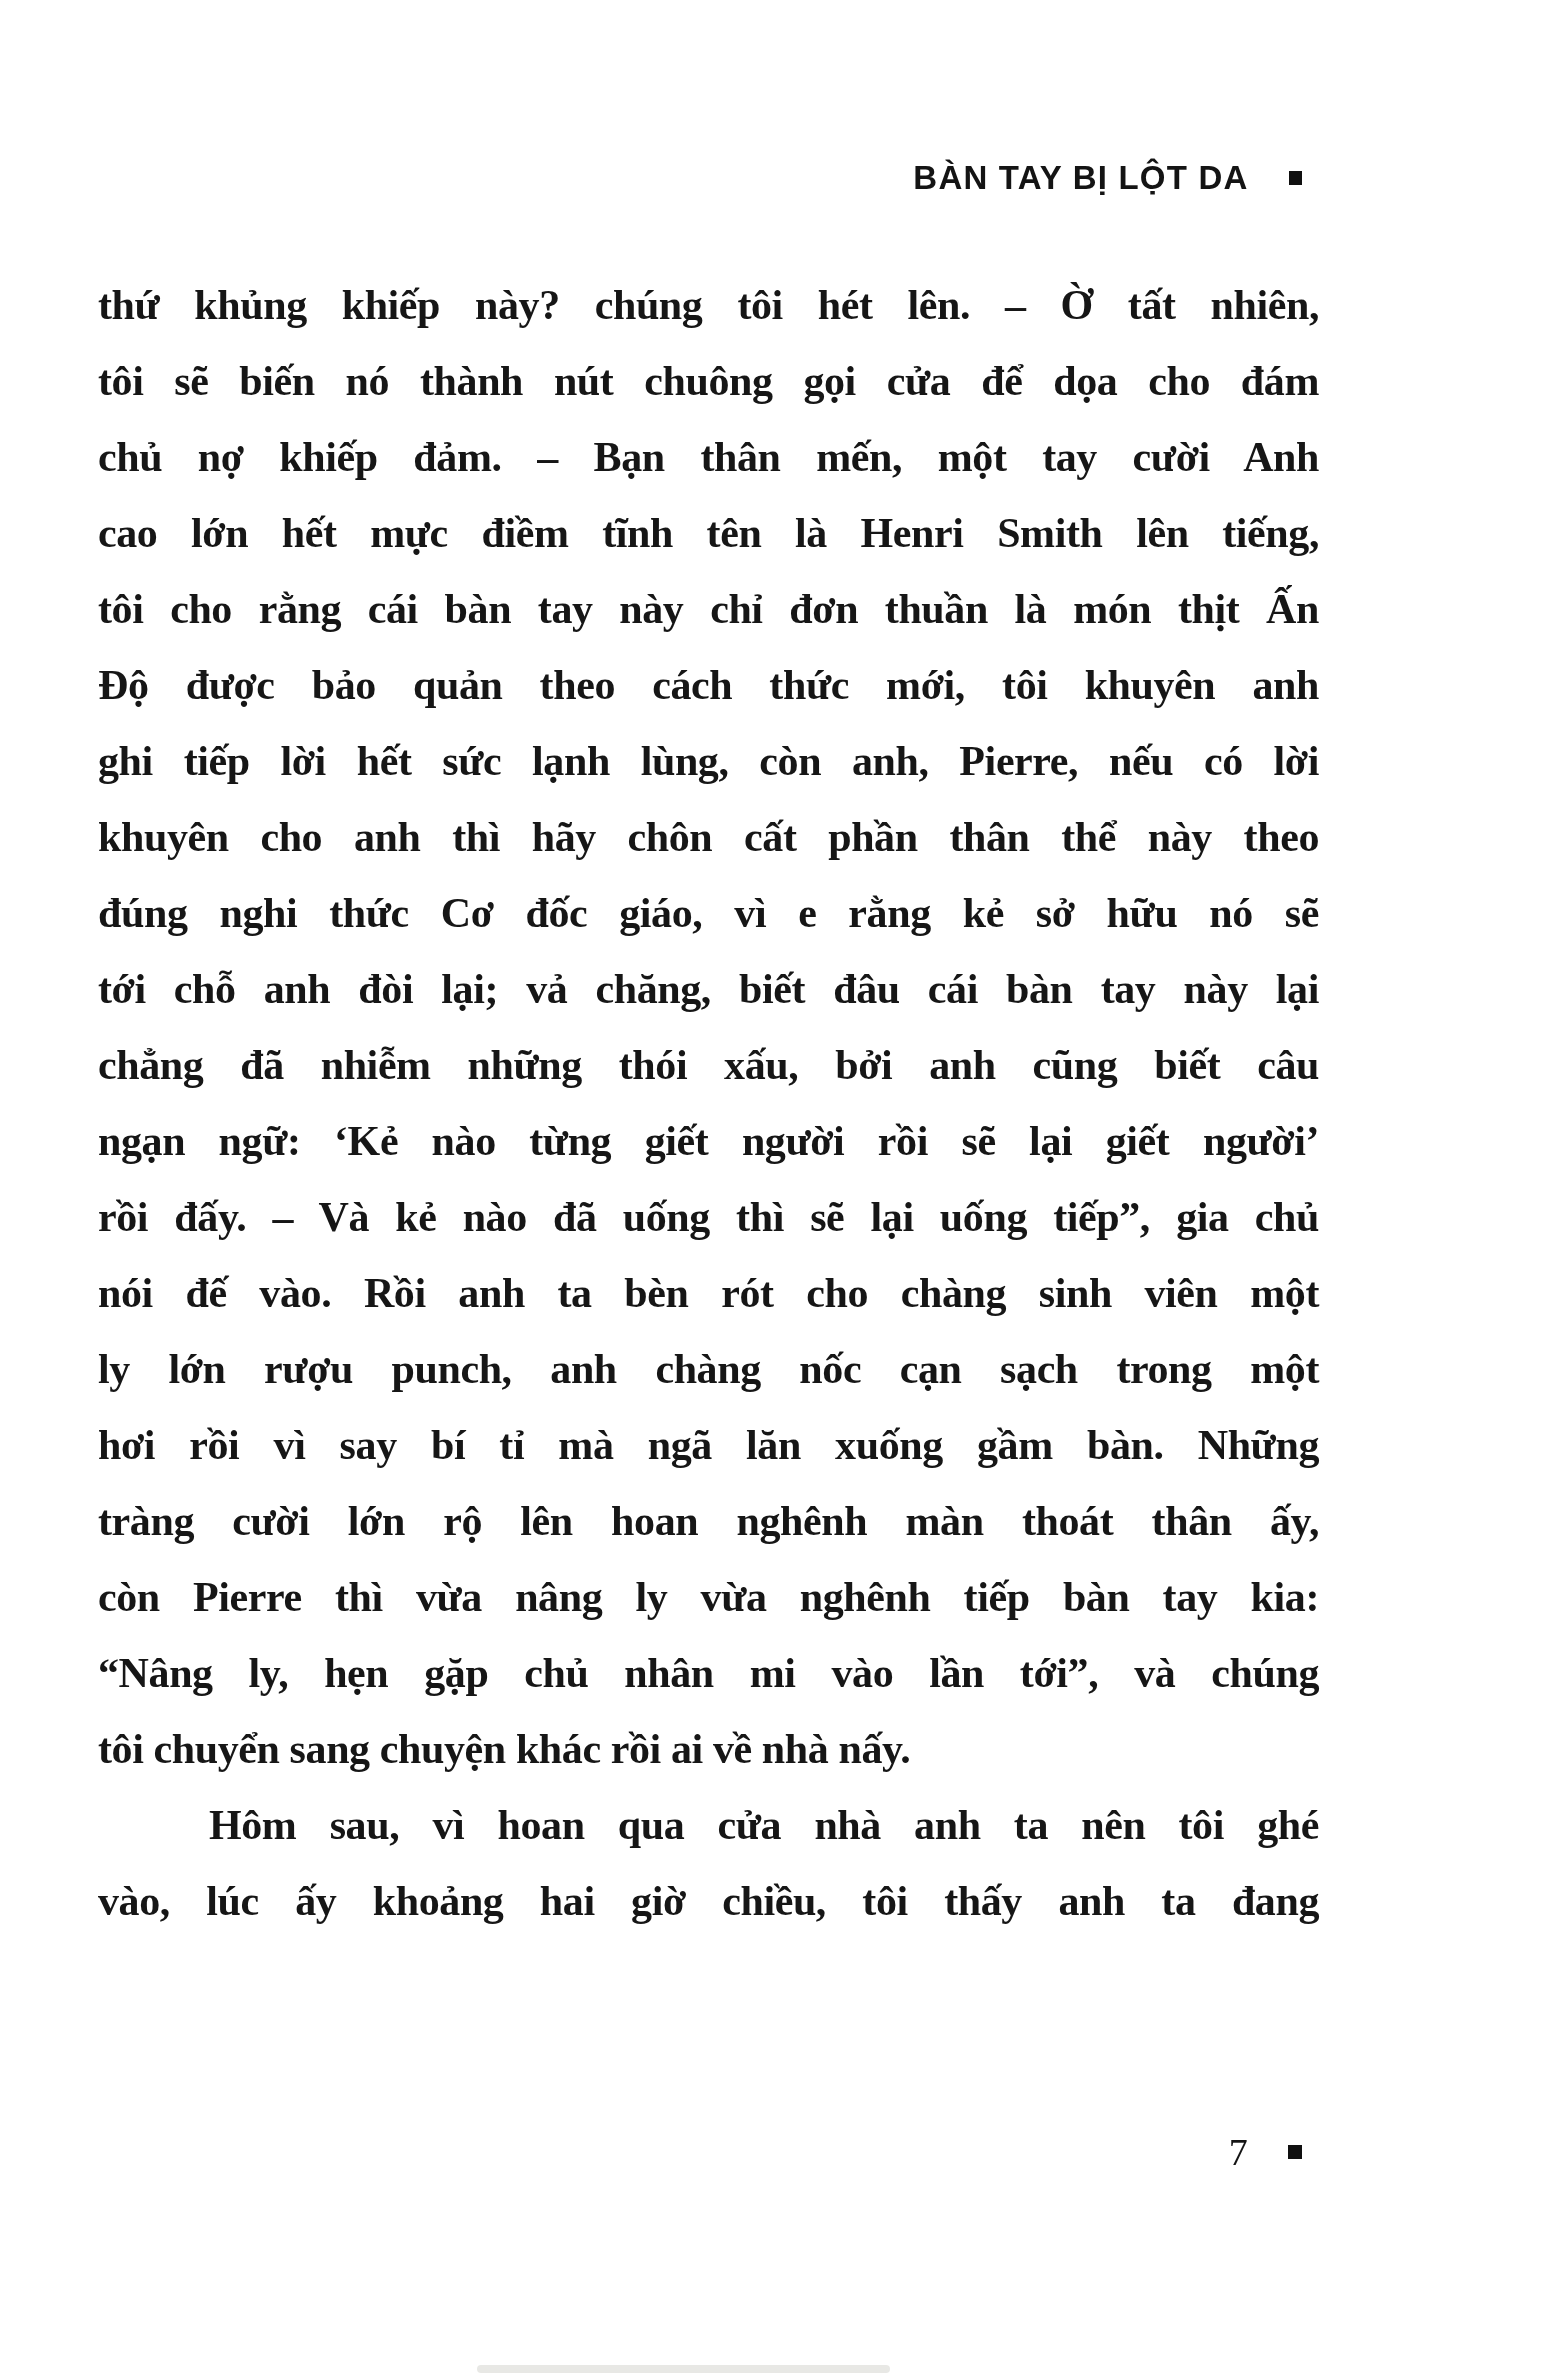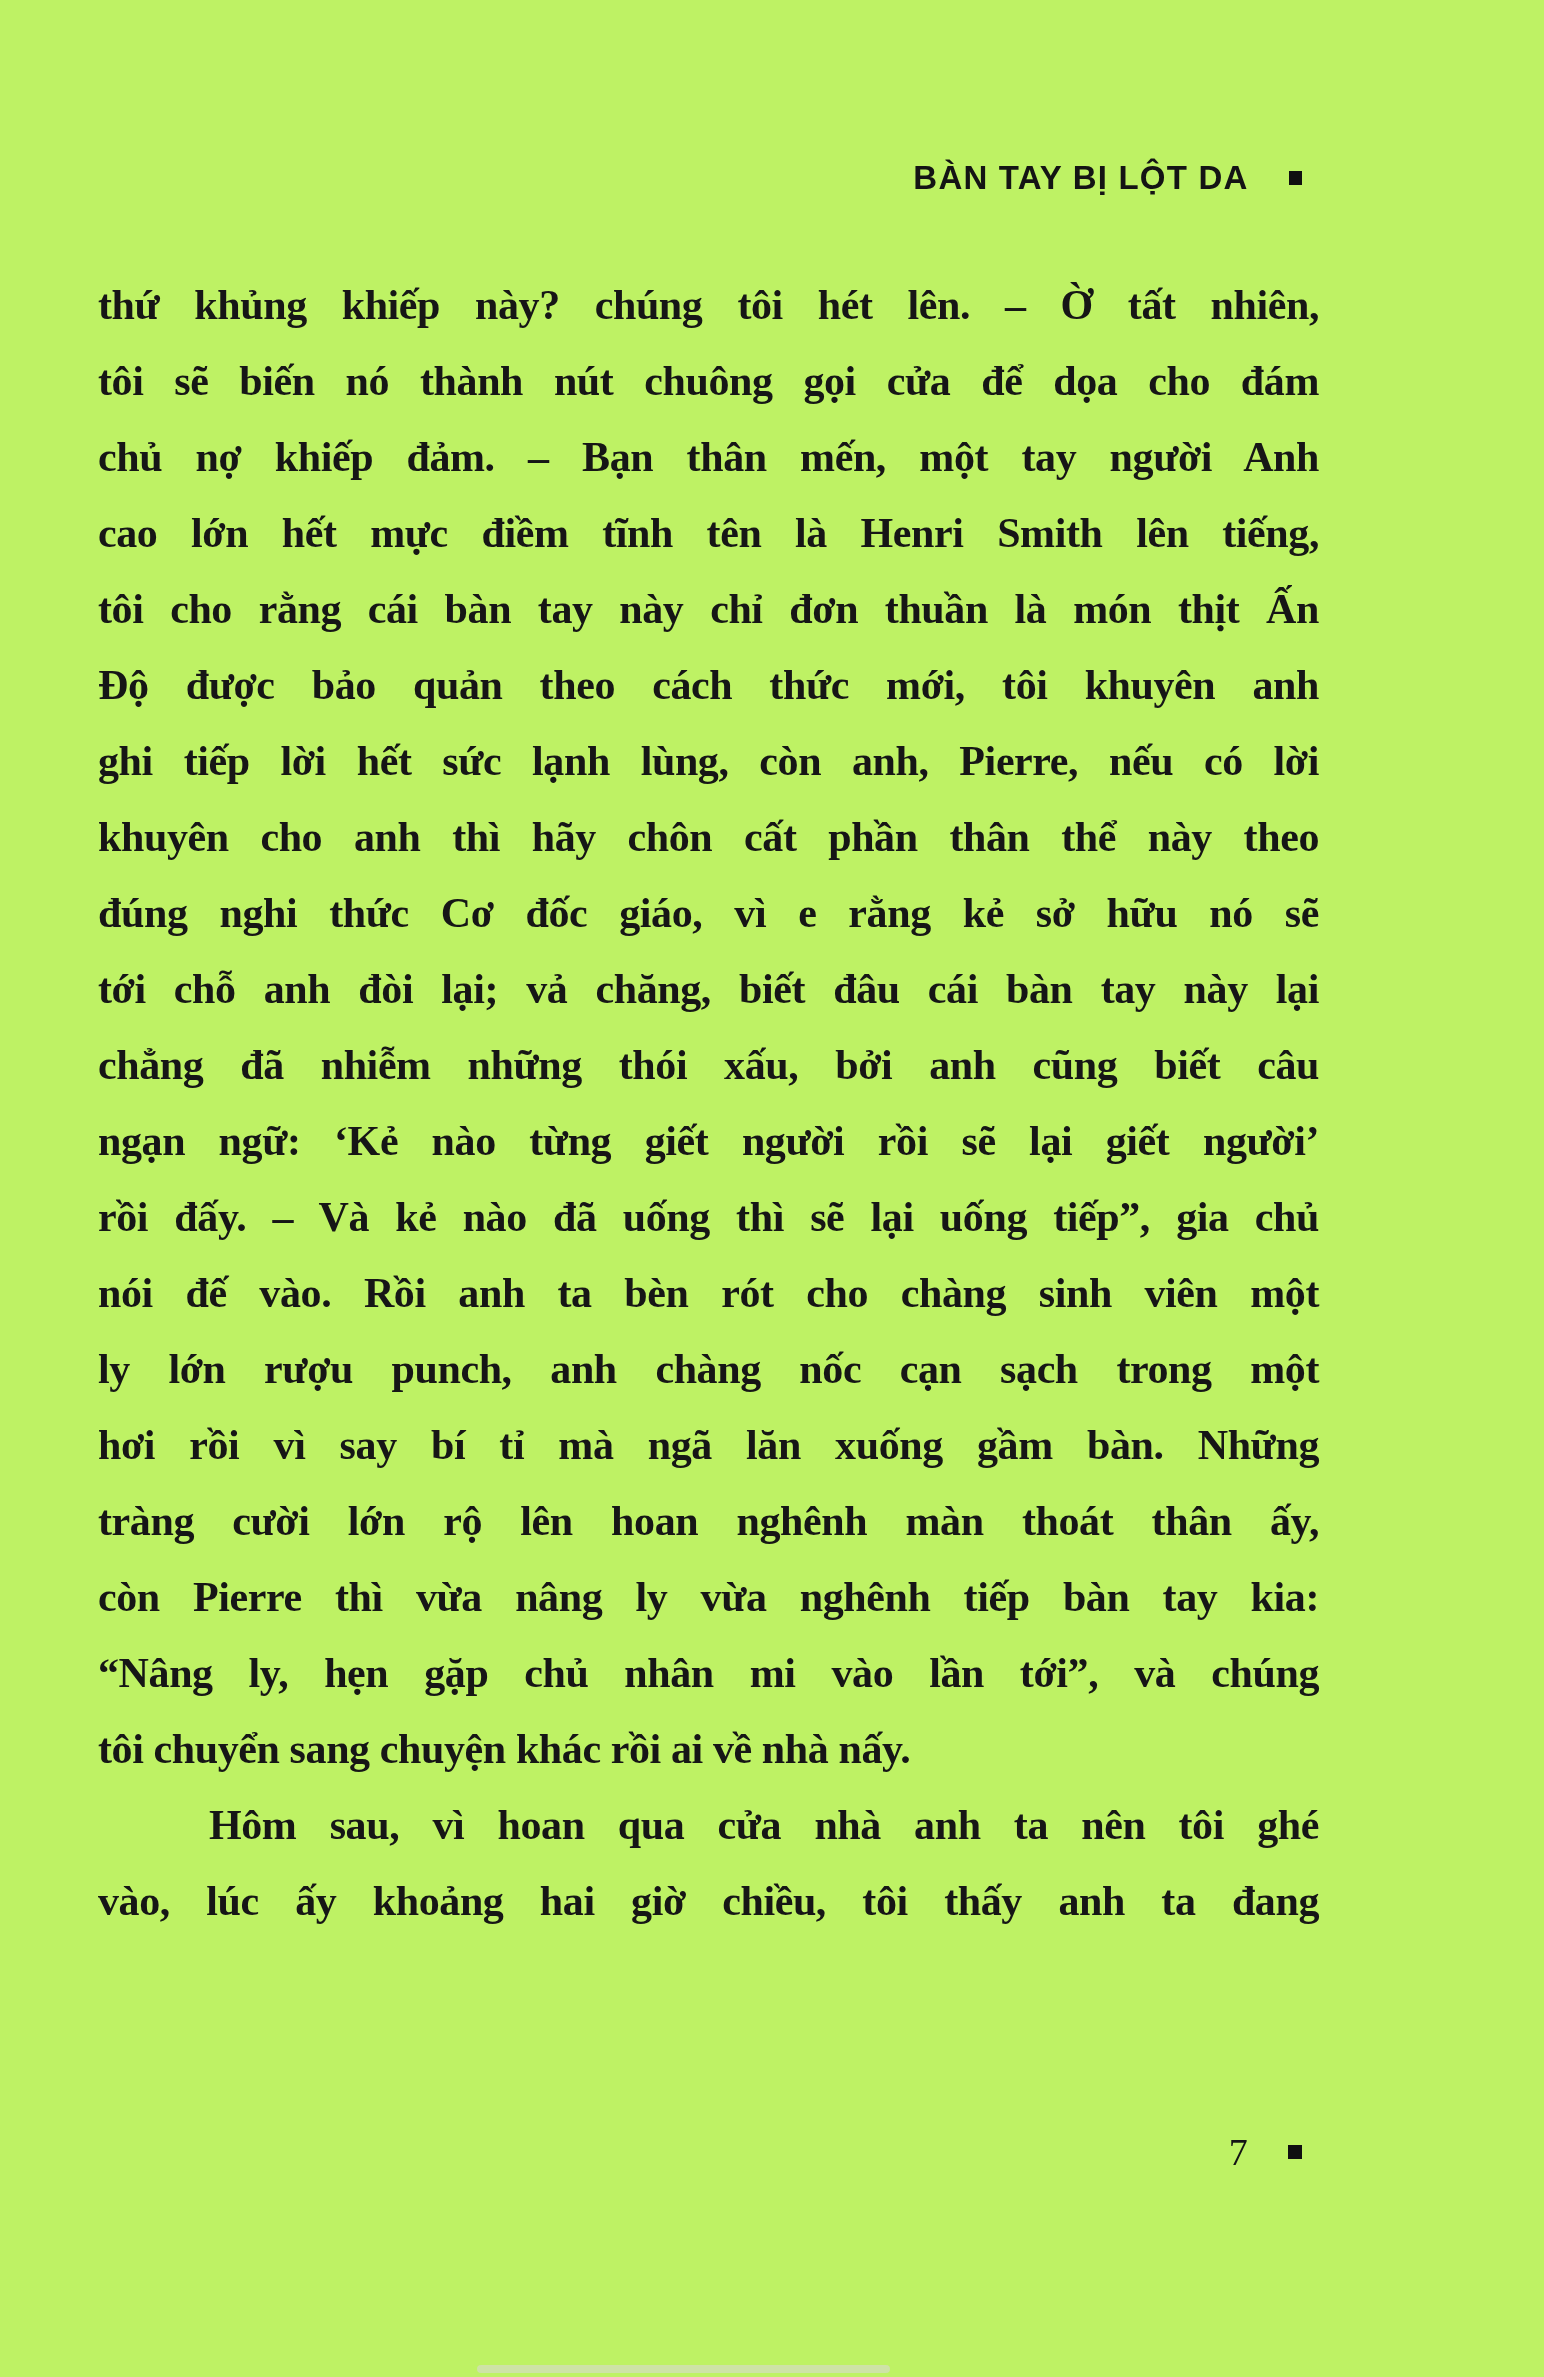--- a/index.html
+++ b/index.html
@@ -5,21 +5,21 @@
   html, body {
     margin: 0;
     padding: 0;
     background: #e8e8e8;
   }
   .page {
     position: relative;
     width: 1545px;
     height: 2377px;
     margin: 0 auto;
-    background: #bef264;
+    background: #ffffff;
     color: #161616;
     overflow: hidden;
   }
   
   .running-header {
     position: absolute;
     top: 159px;
     right: 243px;
     display: flex;
     align-items: center;
@@ -96,21 +96,21 @@
 <div class="page">
 
   <div class="running-header">
     <span class="title">BÀN TAY BỊ LỘT DA</span>
     <span class="sq"></span>
   </div>
 
   <div class="body-text">
       <div class="line justify">thứ khủng khiếp này? chúng tôi hét lên. – Ờ tất nhiên,</div>
       <div class="line justify">tôi sẽ biến nó thành nút chuông gọi cửa để dọa cho đám</div>
-      <div class="line justify">chủ nợ khiếp đảm. – Bạn thân mến, một tay người Anh</div>
+      <div class="line justify">chủ nợ khiếp đảm. – Bạn thân mến, một tay cười Anh</div>
       <div class="line justify">cao lớn hết mực điềm tĩnh tên là Henri Smith lên tiếng,</div>
       <div class="line justify">tôi cho rằng cái bàn tay này chỉ đơn thuần là món thịt Ấn</div>
       <div class="line justify">Độ được bảo quản theo cách thức mới, tôi khuyên anh</div>
       <div class="line justify">ghi tiếp lời hết sức lạnh lùng, còn anh, Pierre, nếu có lời</div>
       <div class="line justify">khuyên cho anh thì hãy chôn cất phần thân thể này theo</div>
       <div class="line justify">đúng nghi thức Cơ đốc giáo, vì e rằng kẻ sở hữu nó sẽ</div>
       <div class="line justify">tới chỗ anh đòi lại; vả chăng, biết đâu cái bàn tay này lại</div>
       <div class="line justify">chẳng đã nhiễm những thói xấu, bởi anh cũng biết câu</div>
       <div class="line justify">ngạn ngữ: ‘Kẻ nào từng giết người rồi sẽ lại giết người’</div>
       <div class="line justify">rồi đấy. – Và kẻ nào đã uống thì sẽ lại uống tiếp”, gia chủ</div>

